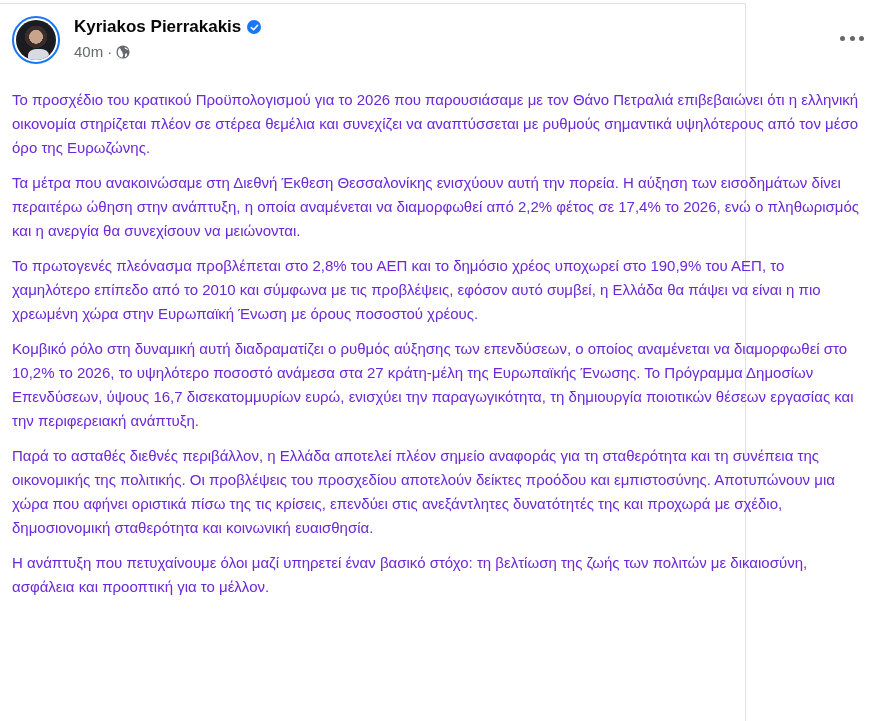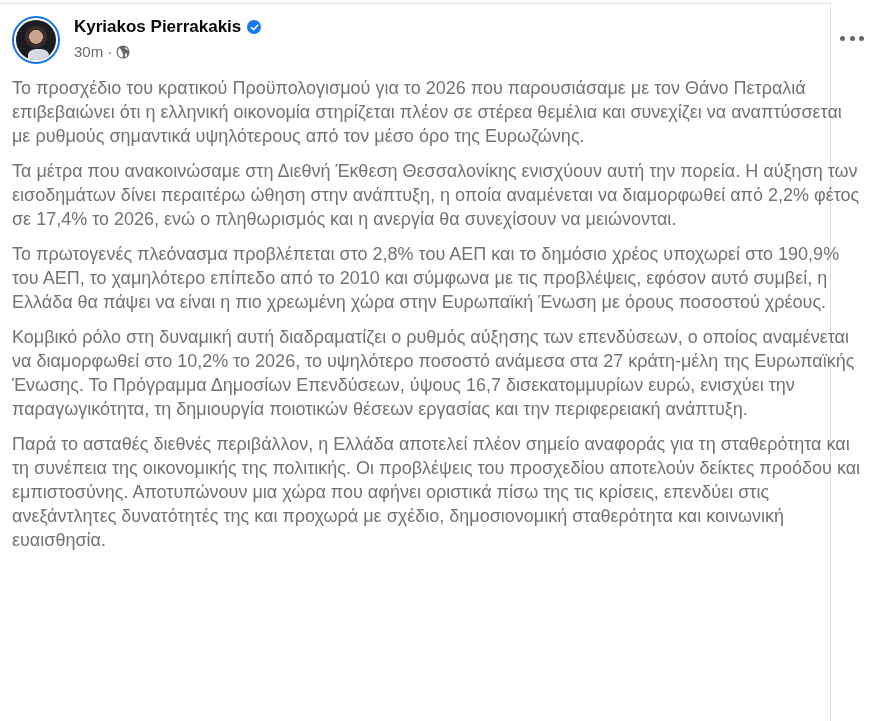--- a/index.html
+++ b/index.html
@@ -4,21 +4,21 @@
   <style>
     html, body { margin:0; padding:0; }
     body {
       width:880px; height:721px; overflow:hidden;
       background:#ffffff;
       font-family:"Liberation Sans", "DejaVu Sans", sans-serif;
       color:#080809;
       position:relative;
     }
     .card {
-      position:absolute; left:0; top:3px; width:831px; height:718px;
+      position:absolute; left:0; top:3px; width:746px; height:718px;
       border-top:1px solid #dfe1e4;
       border-right:1px solid #dfe1e4;
       background:#fff;
       box-sizing:border-box;
     }
     .header { position:absolute; left:12px; top:10px; height:56px; width:860px; }
     .avatar {
       position:absolute; left:0; top:2px; width:48px; height:48px; border-radius:50%;
       border:2px solid #1877f2; box-sizing:border-box; padding:2px; background:#fff;
     }
@@ -39,21 +39,21 @@
       display:inline-flex; align-items:center; justify-content:center;
     }
     .meta-row { position:absolute; left:62px; top:29px; display:flex; align-items:center; color:#65686c; font-size:15px; }
     .meta-dot { margin:0 4px; }
     .globe { width:14px; height:14px; display:inline-block; }
     .more {
       position:absolute; right:8px; top:16px; width:24px; height:16px;
       display:flex; align-items:center; justify-content:space-between; cursor:pointer;
     }
     .more span { width:5px; height:5px; border-radius:50%; background:#65686c; display:block; }
-    .body-text { position:absolute; left:12px; top:72px; width:852px; font-size:18px; line-height:24px; color:#737373; }
+    .body-text { position:absolute; left:12px; top:84px; width:852px; font-size:15px; line-height:24px; color:#6d28d9; }
     .body-text p { margin:0 0 11px 0; }
     .right-cover {
       position:absolute; left:876px; top:512px; width:4px; height:209px; background:#fff;
     }
   </style>
 </head>
 <body>
 
 <div class="card">
   <div class="header">
@@ -62,21 +62,21 @@
     </div>
     <div class="name-row">
       <span class="name">Kyriakos Pierrakakis</span>
       <span class="verified">
         <svg width="9" height="9" viewBox="0 0 10 10">
             <path d="M1.5 5.2 L4 7.5 L8.5 2.5" stroke="#fff" stroke-width="1.8" fill="none" stroke-linecap="round" stroke-linejoin="round"></path>
           </svg>
       </span>
     </div>
     <div class="meta-row">
-      <span>30m</span>
+      <span>40m</span>
       <span class="meta-dot">·</span>
       <span class="globe">
         <svg width="14" height="14" viewBox="0 0 16 16">
           <circle cx="8" cy="8" r="7.5" fill="#65686c"></circle>
           <path d="M4 3.5 C6 4.5 5 6 6.5 7 C8 8 7 10 8.5 11 L7 14.5 C4 14 2 11.5 2 8.5 C2 6.5 2.8 4.7 4 3.5Z" fill="#fff"></path>
           <path d="M10 2.5 C9.5 4 11 5 12.5 5 L14.2 6 C13.8 4.5 12 3 10 2.5Z" fill="#fff"></path>
           <path d="M11.5 9 C12.5 9.5 13 11 12.5 12.5 C11.5 13.3 10.5 13.8 10 14 C10.5 12 10 10 11.5 9Z" fill="#fff"></path>
         </svg>
       </span>
     </div>
@@ -86,15 +86,16 @@
       <span></span>
     </div>
   </div>
 
   <div class="body-text">
     <p>Το προσχέδιο του κρατικού Προϋπολογισμού για το 2026 που παρουσιάσαμε με τον Θάνο Πετραλιά επιβεβαιώνει ότι η ελληνική οικονομία στηρίζεται πλέον σε στέρεα θεμέλια και συνεχίζει να αναπτύσσεται με ρυθμούς σημαντικά υψηλότερους από τον μέσο όρο της Ευρωζώνης.</p>
     <p>Τα μέτρα που ανακοινώσαμε στη Διεθνή Έκθεση Θεσσαλονίκης ενισχύουν αυτή την πορεία. Η αύξηση των εισοδημάτων δίνει περαιτέρω ώθηση στην ανάπτυξη, η οποία αναμένεται να διαμορφωθεί από 2,2% φέτος σε 17,4% το 2026, ενώ ο πληθωρισμός και η ανεργία θα συνεχίσουν να μειώνονται.</p>
     <p>Το πρωτογενές πλεόνασμα προβλέπεται στο 2,8% του ΑΕΠ και το δημόσιο χρέος υποχωρεί στο 190,9% του ΑΕΠ, το χαμηλότερο επίπεδο από το 2010 και σύμφωνα με τις προβλέψεις, εφόσον αυτό συμβεί, η Ελλάδα θα πάψει να είναι η πιο χρεωμένη χώρα στην Ευρωπαϊκή Ένωση με όρους ποσοστού χρέους.</p>
     <p>Κομβικό ρόλο στη δυναμική αυτή διαδραματίζει ο ρυθμός αύξησης των επενδύσεων, ο οποίος αναμένεται να διαμορφωθεί στο 10,2% το 2026, το υψηλότερο ποσοστό ανάμεσα στα 27 κράτη-μέλη της Ευρωπαϊκής Ένωσης. Το Πρόγραμμα Δημοσίων Επενδύσεων, ύψους 16,7 δισεκατομμυρίων ευρώ, ενισχύει την παραγωγικότητα, τη δημιουργία ποιοτικών θέσεων εργασίας και την περιφερειακή ανάπτυξη.</p>
     <p>Παρά το ασταθές διεθνές περιβάλλον, η Ελλάδα αποτελεί πλέον σημείο αναφοράς για τη σταθερότητα και τη συνέπεια της οικονομικής της πολιτικής. Οι προβλέψεις του προσχεδίου αποτελούν δείκτες προόδου και εμπιστοσύνης. Αποτυπώνουν μια χώρα που αφήνει οριστικά πίσω της τις κρίσεις, επενδύει στις ανεξάντλητες δυνατότητές της και προχωρά με σχέδιο, δημοσιονομική σταθερότητα και κοινωνική ευαισθησία.</p>
+    <p>Η ανάπτυξη που πετυχαίνουμε όλοι μαζί υπηρετεί έναν βασικό στόχο: τη βελτίωση της ζωής των πολιτών με δικαιοσύνη, ασφάλεια και προοπτική για το μέλλον.</p>
   </div>
 </div>
 <div class="right-cover"></div>
 
 </body></html>

